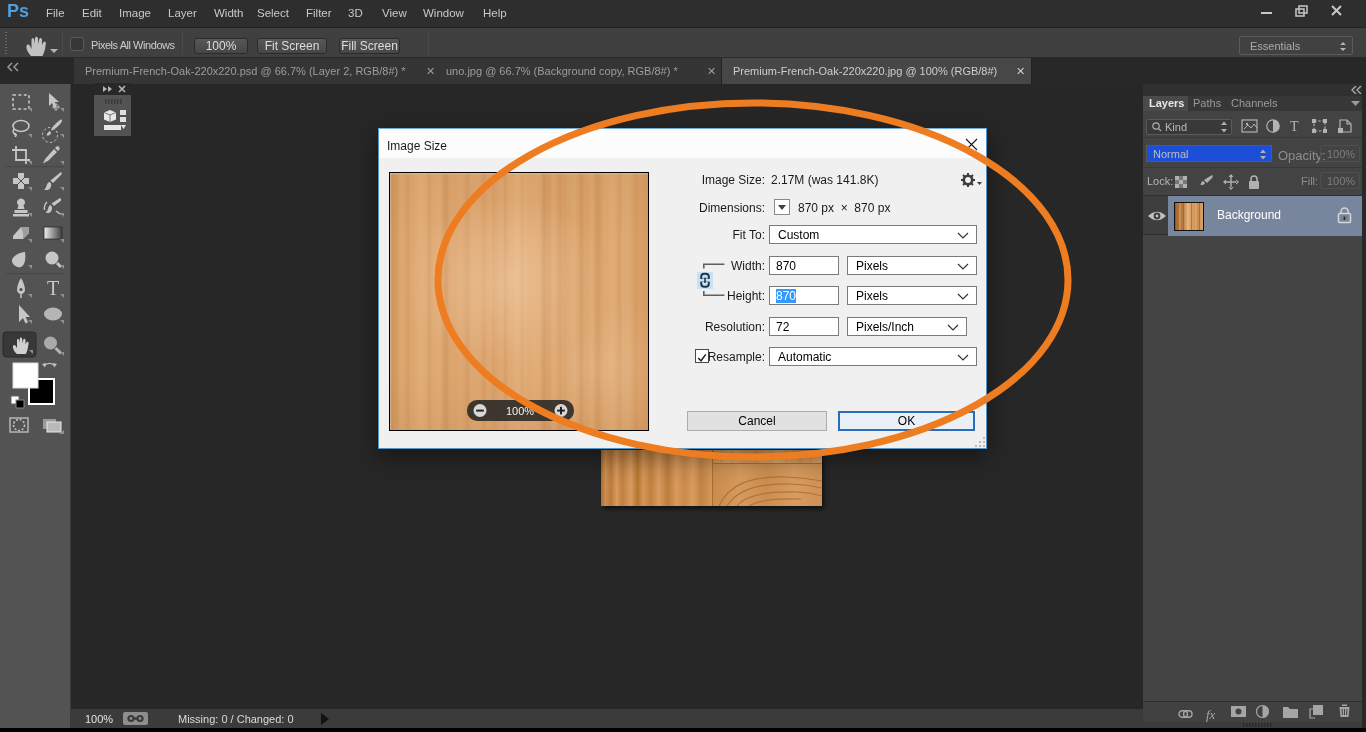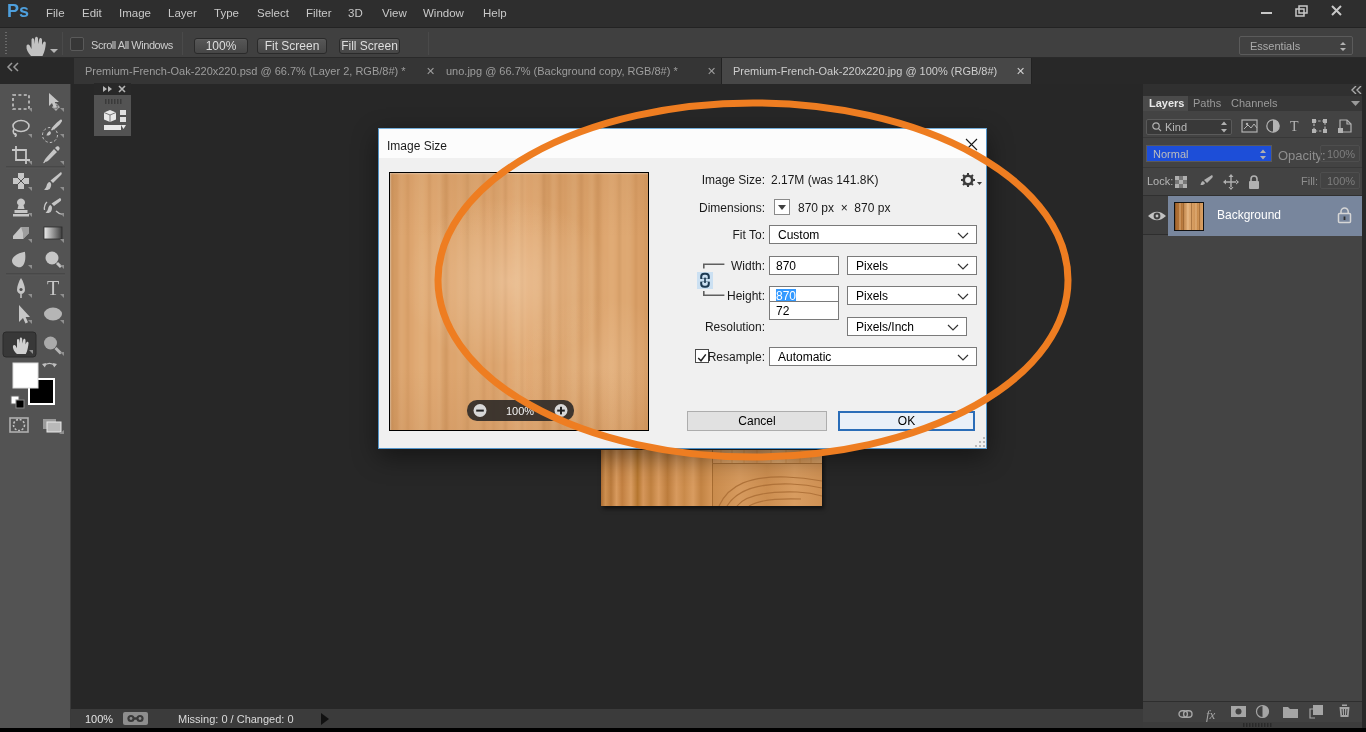--- a/index.html
+++ b/index.html
@@ -47,21 +47,21 @@
 </style></head>
 <body>
 <div id="root">
 <div class="abs" id="canvas"></div>
 <div class="abs" id="menubar">
 <span id="pslogo">Ps</span>
 <span class="mi" style="left:46px">File</span>
 <span class="mi" style="left:82px">Edit</span>
 <span class="mi" style="left:119px">Image</span>
 <span class="mi" style="left:168px">Layer</span>
-<span class="mi" style="left:214px">Type</span>
+<span class="mi" style="left:214px">Width</span>
 <span class="mi" style="left:257px">Select</span>
 <span class="mi" style="left:306px">Filter</span>
 <span class="mi" style="left:348px">3D</span>
 <span class="mi" style="left:382px">View</span>
 <span class="mi" style="left:423px">Window</span>
 <span class="mi" style="left:483px">Help</span>
 <svg width="110" height="18" style="position:absolute;left:1250px;top:4px">
 <rect x="11" y="8" width="11" height="2" fill="#c8c8c8"></rect>
 <rect x="46" y="5" width="8" height="7" fill="none" stroke="#c8c8c8" stroke-width="1.5"></rect>
 <rect x="49" y="2" width="8" height="7" fill="none" stroke="#c8c8c8" stroke-width="1.5"></rect>
@@ -82,21 +82,21 @@
         </g>
 </svg>
 <svg width="26" height="24" viewBox="0 0 26 24" style="position:absolute;left:23px;top:6px">
 <path d="M8 22 C5 19 3 15 3.5 12 C4 10 6 10 7 12 L8.5 15 L8.5 6 C8.5 3.5 11 3.5 11.2 6 L11.5 10 L12 4.5 C12.3 2 14.8 2.2 15 4.7 L15.2 10 L16.2 5.5 C16.8 3.2 19 3.7 19 6 L19 11 L20.2 8.5 C21.2 6.6 23 7.5 22.8 9.5 C22.5 13 22 17 19.5 22 Z" fill="#c2c2c2"></path>
 </svg>
 <svg width="10" height="6" style="position:absolute;left:49px;top:20px">
         <path d="M1 1 L5 5 L9 1 Z" fill="#b5b5b5"></path>
       </svg>
 <div class="vsep" style="left:62px"></div>
 <div style="position:absolute;left:70px;top:9px;width:14px;height:14px;background:#373737;border:1px solid #5a5a5a;border-radius:2px"></div>
-<span style="position:absolute;left:91px;top:11px;font-size:11px;letter-spacing:-0.45px;color:#cccccc">Scroll All Windows</span>
+<span style="position:absolute;left:91px;top:11px;font-size:11px;letter-spacing:-0.45px;color:#cccccc">Pixels All Windows</span>
 <div class="vsep" style="left:182px"></div>
 <div class="optbtn" style="left:194px;width:54px">100%</div>
 <div class="optbtn" style="left:257px;width:70px">Fit Screen</div>
 <div class="optbtn" style="left:339px;width:61px">Fill Screen</div>
 <div class="vsep" style="left:428px"></div>
 <div style="position:absolute;left:1239px;top:8px;width:114px;height:19px;border:1px solid #5b5b5b;border-radius:2px;background:#414141;color:#ababab;font-size:11px">
 <span style="position:absolute;left:10px;top:3px">Essentials</span>
 <svg width="8" height="11" style="position:absolute;right:5px;top:4px">
           <path d="M1 4 L4 1 L7 4 Z M1 7 L4 10 L7 7 Z" fill="#b2b2b2"></path>
         </svg>
@@ -600,21 +600,21 @@
 <div class="inp" style="left:390px;top:157px;width:70px;height:19px">
         <span style="position:absolute;left:6px;top:2px;background:#3399ff;color:#fff">870</span>
       </div>
 <div class="combo" style="left:468px;top:157px;width:130px;height:19px">
         <span class="tx">Pixels</span>
         <svg width="12" height="8" style="position:absolute;right:7px;top:6px">
           <path d="M1 1 L6 6 L11 1" stroke="#333" stroke-width="1.2" fill="none"></path>
         </svg>
       </div>
 <span class="lbl" style="right:221px;top:191px">Resolution:</span>
-<div class="inp" style="left:390px;top:172px;width:70px;height:19px">
+<div class="inp" style="left:390px;top:188px;width:70px;height:19px">
         <span style="position:absolute;left:6px;top:2px">72</span>
       </div>
 <div class="combo" style="left:468px;top:188px;width:120px;height:19px">
         <span class="tx">Pixels/Inch</span>
         <svg width="12" height="8" style="position:absolute;right:7px;top:6px">
           <path d="M1 1 L6 6 L11 1" stroke="#333" stroke-width="1.2" fill="none"></path>
         </svg>
       </div>
 <div style="position:absolute;left:316px;top:220px;width:14px;height:14px;background:#fff;border:1px solid #4a4a4a"><svg width="12" height="12">
           <path d="M2.2 6 L5 8.8 L9.8 2.4" stroke="#222" stroke-width="1.5" fill="none"></path>

